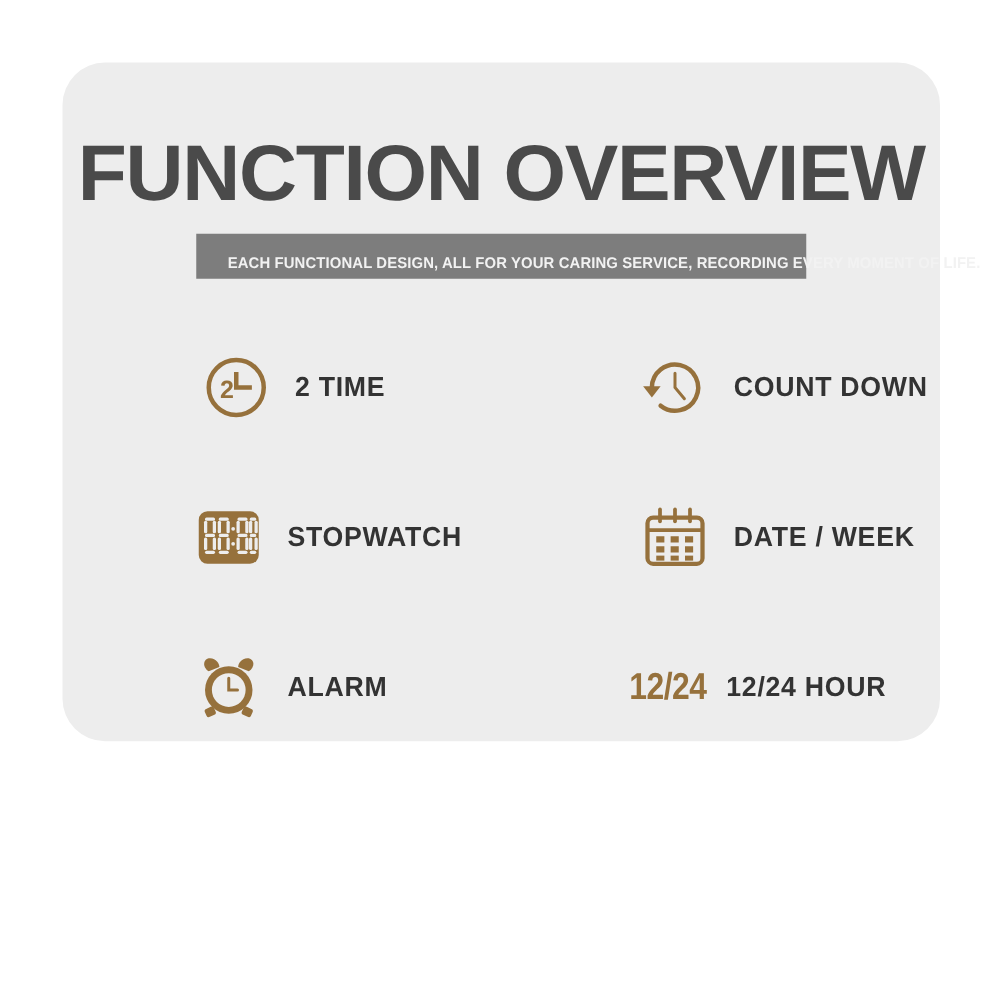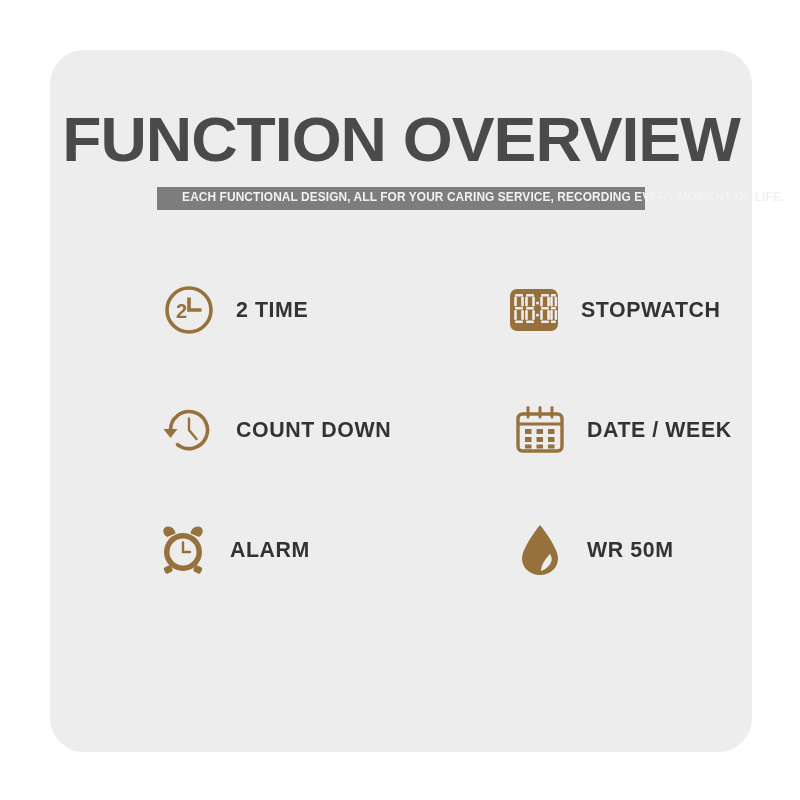--- a/index.html
+++ b/index.html
@@ -19,21 +19,21 @@
     width: 800px;
     height: 800px;
     background: #ffffff;
   }
 
   .card {
     position: absolute;
     left: 50px;
     top: 50px;
     width: 702px;
-    height: 702px;
+    height: 543px;
     background: #ededed;
     border-radius: 34px;
     box-sizing: border-box;
   }
 
   .header {
     position: absolute;
     left: 0;
     top: 0;
     width: 702px;
@@ -50,21 +50,21 @@
     letter-spacing: -1px;
     color: #4a4a4a;
     transform: scaleX(1.02);
     white-space: nowrap;
   }
 
   .subtitle-bar {
     display: inline-block;
     margin-top: 16px;
     background: #7d7d7d;
-    padding: 3px 16px 6px 16px;
+    padding: 16px 16px 6px 16px;
     width: 456px;
     box-sizing: content-box;
   }
 
   .subtitle-text {
     display: block;
     font-family: "Liberation Sans Narrow", "Liberation Sans", sans-serif;
     font-size: 12.4px;
     font-weight: bold;
     letter-spacing: 0.1px;
@@ -151,20 +151,31 @@
         <span class="icon-box">
           <svg width="52" height="52" viewBox="0 0 52 52">
             <circle cx="26" cy="26" r="22" fill="none" stroke="#96713c" stroke-width="3.6"></circle>
             <path d="M26 13.5 L26 26 L38.5 26" fill="none" stroke="#96713c" stroke-width="3.6" stroke-linecap="butt" stroke-linejoin="miter"></path>
             <text x="18.5" y="34" font-family="'Liberation Sans Narrow','Liberation Sans',sans-serif" font-size="20" font-weight="bold" fill="#96713c" text-anchor="middle">2</text>
           </svg>
         </span>
         <span class="feature-label">2 TIME</span>
       </div>
 
+      <div class="feature">
+        <span class="icon-box">
+          <svg width="54" height="52" viewBox="0 0 54 52">
+            <path d="M8.5 26 A18.5 18.5 0 1 1 15.5 40.6" fill="none" stroke="#96713c" stroke-width="3.6" stroke-linecap="round"></path>
+            <polygon points="8.5,34 1.5,25 15.5,25" fill="#96713c"></polygon>
+            <path d="M27 14.5 L27 26 L34.5 35" fill="none" stroke="#96713c" stroke-width="2.4" stroke-linecap="round"></path>
+          </svg>
+        </span>
+        <span class="feature-label">COUNT DOWN</span>
+      </div>
+
       <div class="feature col2">
         <span class="icon-box">
           <svg width="52" height="46" viewBox="0 0 52 46">
             <rect x="2" y="2" width="48" height="42" rx="7" ry="7" fill="#96713c"></rect>
             <g fill="#ededed">
 
               <rect x="7" y="7" width="8" height="2.6" rx="1.2"></rect>
               <rect x="6.2" y="9.5" width="2.6" height="10" rx="1.2"></rect>
               <rect x="13.2" y="9.5" width="2.6" height="10" rx="1.2"></rect>
               <rect x="7" y="20" width="8" height="2.6" rx="1.2"></rect>
@@ -195,31 +206,20 @@
               <rect x="42.2" y="9.5" width="2.6" height="10" rx="1.2"></rect>
               <rect x="46.6" y="9.5" width="2.6" height="10" rx="1.2"></rect>
               <rect x="42.8" y="20" width="5.2" height="2.6" rx="1.2"></rect>
               <rect x="42.2" y="23" width="2.6" height="10" rx="1.2"></rect>
               <rect x="46.6" y="23" width="2.6" height="10" rx="1.2"></rect>
               <rect x="42.8" y="33.5" width="5.2" height="2.6" rx="1.2"></rect>
             </g>
           </svg>
         </span>
         <span class="feature-label">STOPWATCH</span>
-      </div>
-
-      <div class="feature">
-        <span class="icon-box">
-          <svg width="54" height="52" viewBox="0 0 54 52">
-            <path d="M8.5 26 A18.5 18.5 0 1 1 15.5 40.6" fill="none" stroke="#96713c" stroke-width="3.6" stroke-linecap="round"></path>
-            <polygon points="8.5,34 1.5,25 15.5,25" fill="#96713c"></polygon>
-            <path d="M27 14.5 L27 26 L34.5 35" fill="none" stroke="#96713c" stroke-width="2.4" stroke-linecap="round"></path>
-          </svg>
-        </span>
-        <span class="feature-label">COUNT DOWN</span>
       </div>
 
       <div class="feature">
         <span class="icon-box">
           <svg width="52" height="50" viewBox="0 0 52 50">
             <rect x="4" y="9" width="44" height="37" rx="4.5" ry="4.5" fill="none" stroke="#96713c" stroke-width="3.4"></rect>
             <line x1="4" y1="19" x2="48" y2="19" stroke="#96713c" stroke-width="3"></line>
             <line x1="14" y1="2.5" x2="14" y2="12" stroke="#96713c" stroke-width="3" stroke-linecap="round"></line>
             <line x1="26" y1="2.5" x2="26" y2="12" stroke="#96713c" stroke-width="3" stroke-linecap="round"></line>
             <line x1="38" y1="2.5" x2="38" y2="12" stroke="#96713c" stroke-width="3" stroke-linecap="round"></line>
@@ -248,26 +248,23 @@
             <circle cx="26" cy="28" r="13.5" fill="#ededed"></circle>
             <path d="M26 18.5 L26 28 L33 28" fill="none" stroke="#96713c" stroke-width="2.4" stroke-linecap="round"></path>
             <rect x="7" y="42" width="8" height="7" rx="2" fill="#96713c" transform="rotate(-25 11 45)"></rect>
             <rect x="37" y="42" width="8" height="7" rx="2" fill="#96713c" transform="rotate(25 41 45)"></rect>
           </svg>
         </span>
         <span class="feature-label">ALARM</span>
       </div>
 
 
-      <div class="feature">
-        <span class="icon-box">
-          <svg width="46" height="54" viewBox="0 0 46 54">
-            <path d="M23 2 C23 2 5 24 5 35.5 C5 45 13 52 23 52 C33 52 41 45 41 35.5 C41 24 23 2 23 2 Z" fill="#96713c"></path>
-            <path d="M33 31 C33 31 28 36 25.5 41.5 C24 45 24 48 24 48 C24 48 31 46 34 39.5 C36 35 33 31 33 31 Z" fill="#ededed"></path>
-          </svg>
-        </span>
-        <span class="feature-label">WR 50M</span>
-      </div>
-
+
+      <div class="feature col2">
+        <span class="icon-box">
+          <span class="text-icon">12/24</span>
+        </span>
+        <span class="feature-label">12/24 HOUR</span>
+      </div>
 
     </div>
   </div>
 </div>
 
 </body></html>

